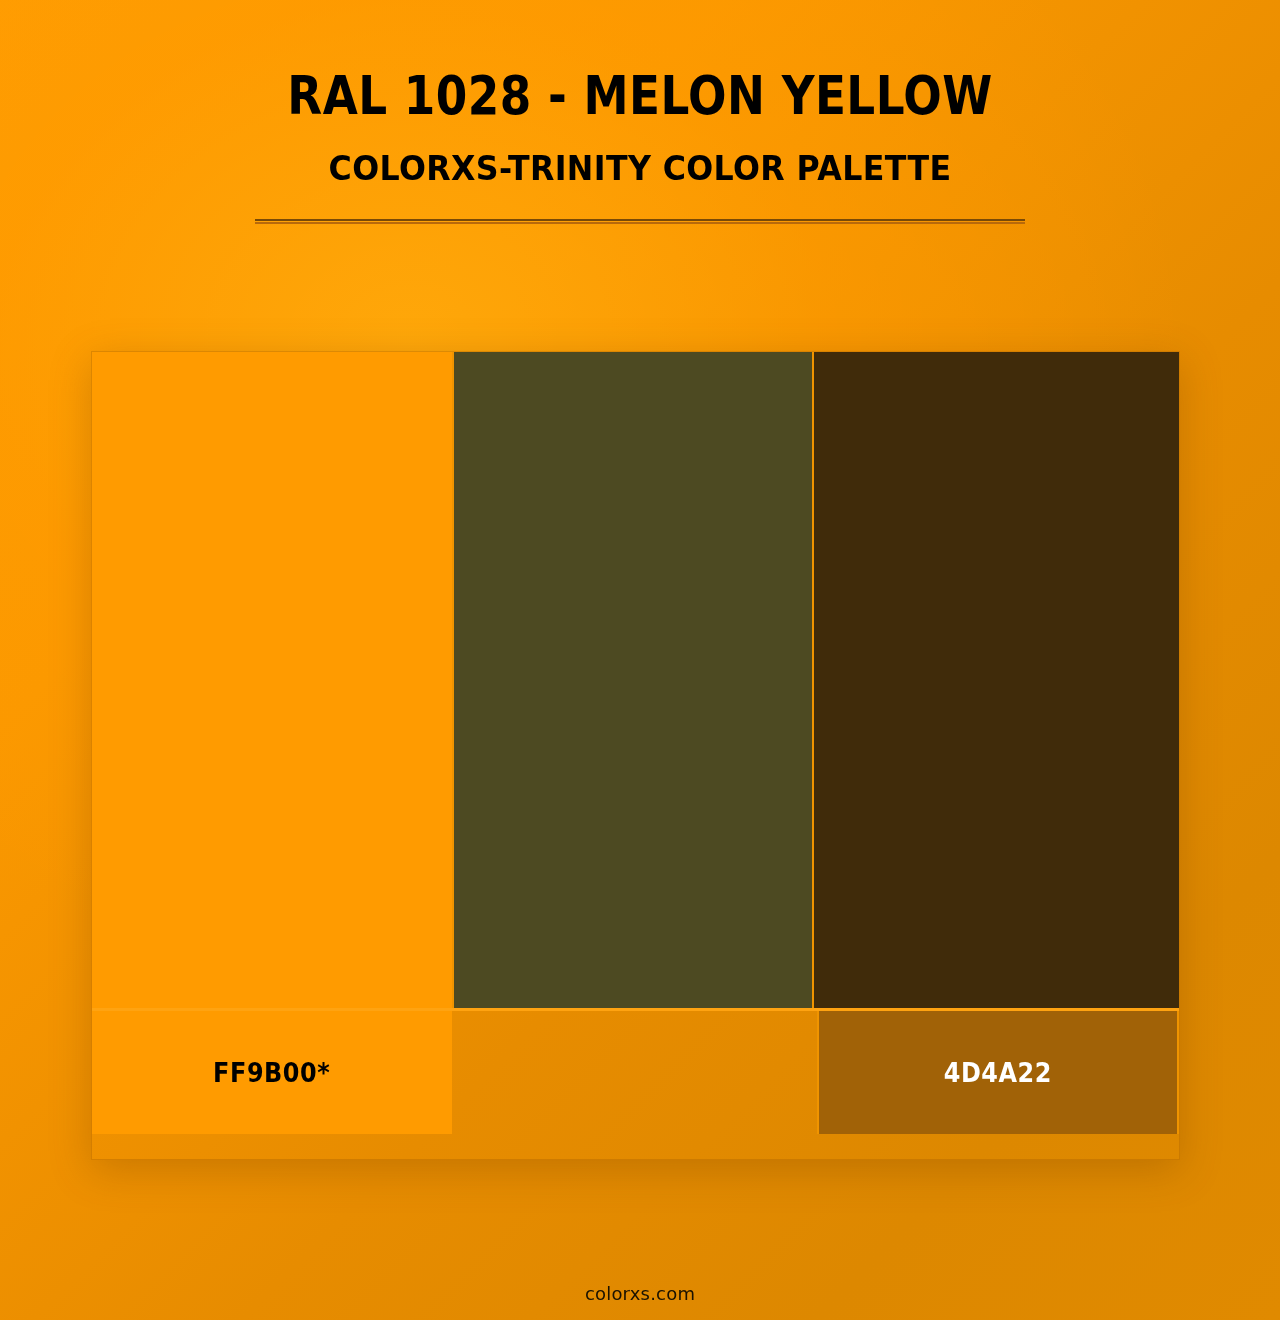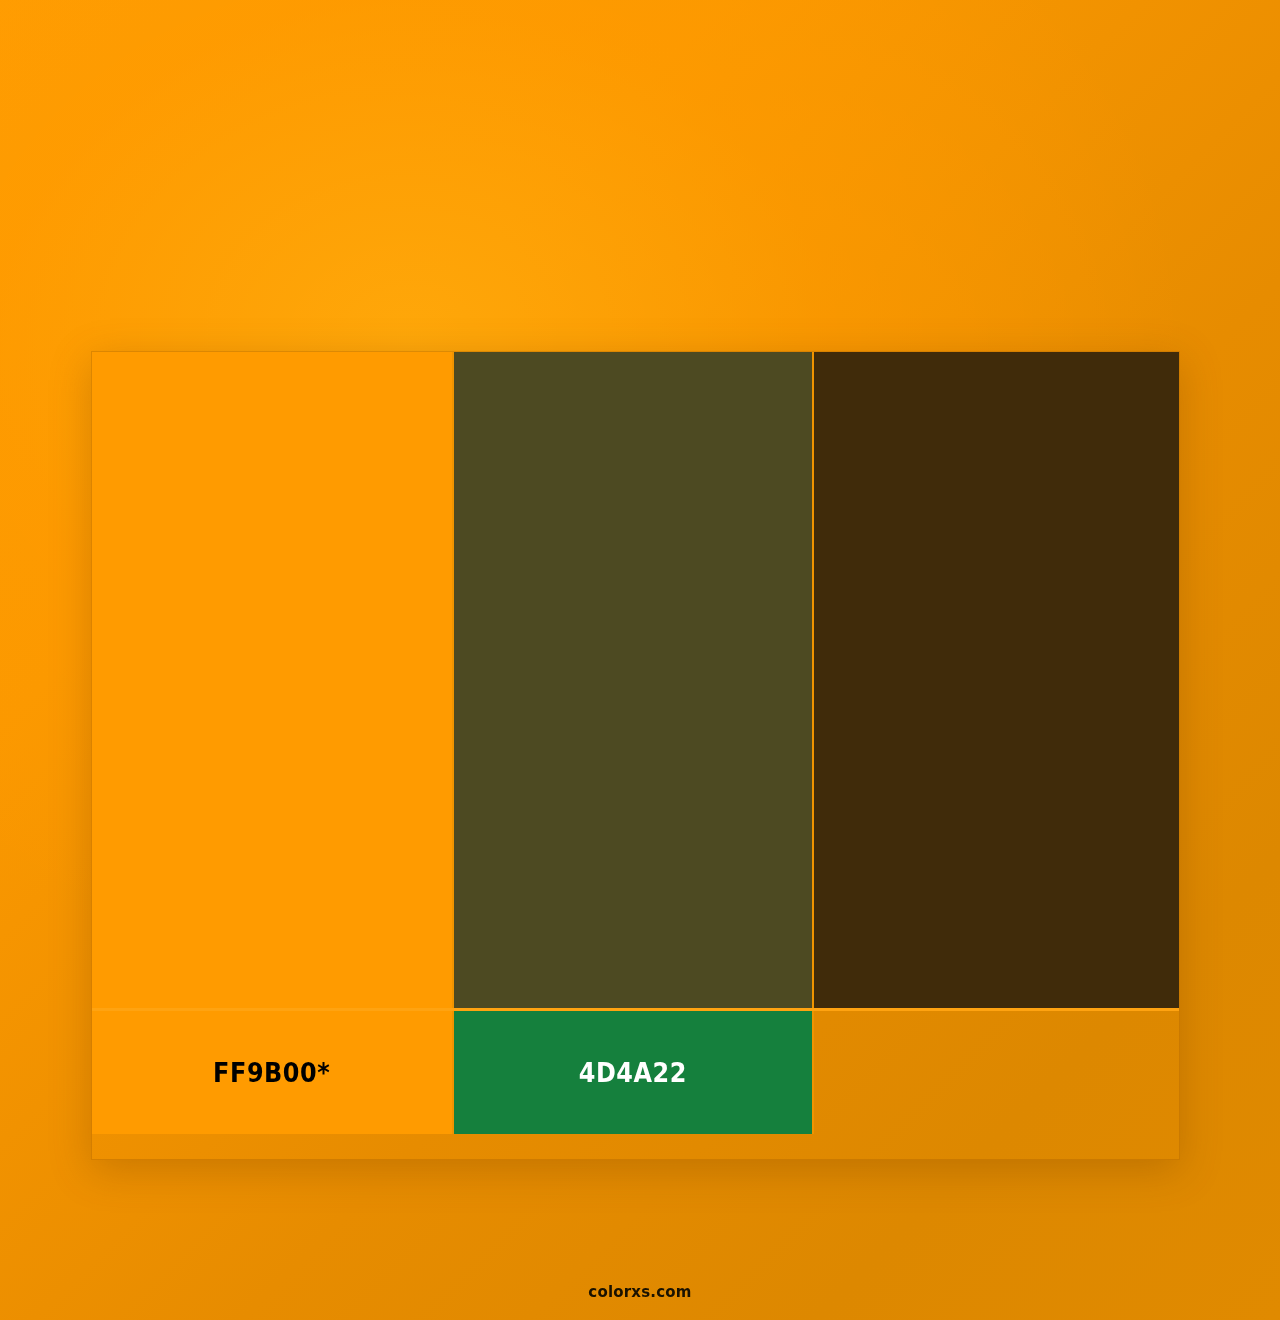--- a/index.html
+++ b/index.html
@@ -100,20 +100,21 @@
     display: flex;
     height: 656px;
     width: 100%;
   }
 
   .label-row {
     display: flex;
     height: 126px;
     width: 100%;
     border-top: 3px solid #ffa311;
+    justify-content: space-between;
   }
 
   .swatch, .label-cell {
     position: relative;
   }
 
   
   .col-1 { width: 360px; }
   .col-2 { width: 362px; border-left: 2px solid #f09400; border-right: 2px solid #f09400; }
   .col-3 { width: 365px; }
@@ -135,48 +136,56 @@
 
   
   .footer {
     position: absolute;
     left: 0;
     right: 0;
     top: 1283px;
     text-align: center;
   }
   .footer-text {
-    font-size: 15px;
-    font-weight: 700;
+    font-size: 18px;
+    font-weight: 400;
     color: #1a1200;
     letter-spacing: 0.2px;
     font-family: "DejaVu Sans", "Liberation Sans", sans-serif;
   }
 </style>
 </head>
 <body>
 
 <div class="bg-wash"></div>
 
 <div class="page">
 
+  <div class="header">
+    <div class="title">RAL 1028 - MELON YELLOW</div>
+    <div class="subtitle">COLORXS-TRINITY COLOR PALETTE</div>
+    <div class="divider">
+      <div class="rule-top"></div>
+      <div class="rule-bottom"></div>
+    </div>
+  </div>
 
   <div class="palette-card">
 
     <div class="swatch-row">
       <div class="swatch col-1" style="background: rgb(255, 155, 0);"></div>
       <div class="swatch col-2" style="background: rgb(77, 74, 34);"></div>
       <div class="swatch col-3" style="background: rgb(64, 43, 10);"></div>
     </div>
 
     <div class="label-row">
       <div class="label-cell col-1" style="background: rgb(255, 155, 0);">
         <span class="hex-label" style="color: rgb(0, 0, 0);">FF9B00*</span>
       </div>
-      <div class="label-cell col-2" style="background: #15803d;">
+      <div class="label-cell col-2" style="background: #a16207;">
         <span class="hex-label" style="color: rgb(255, 255, 255);">4D4A22</span>
       </div>
     </div>
 
   </div>
 
   <div class="footer">
     <span class="footer-text">colorxs.com</span>
   </div>
 

